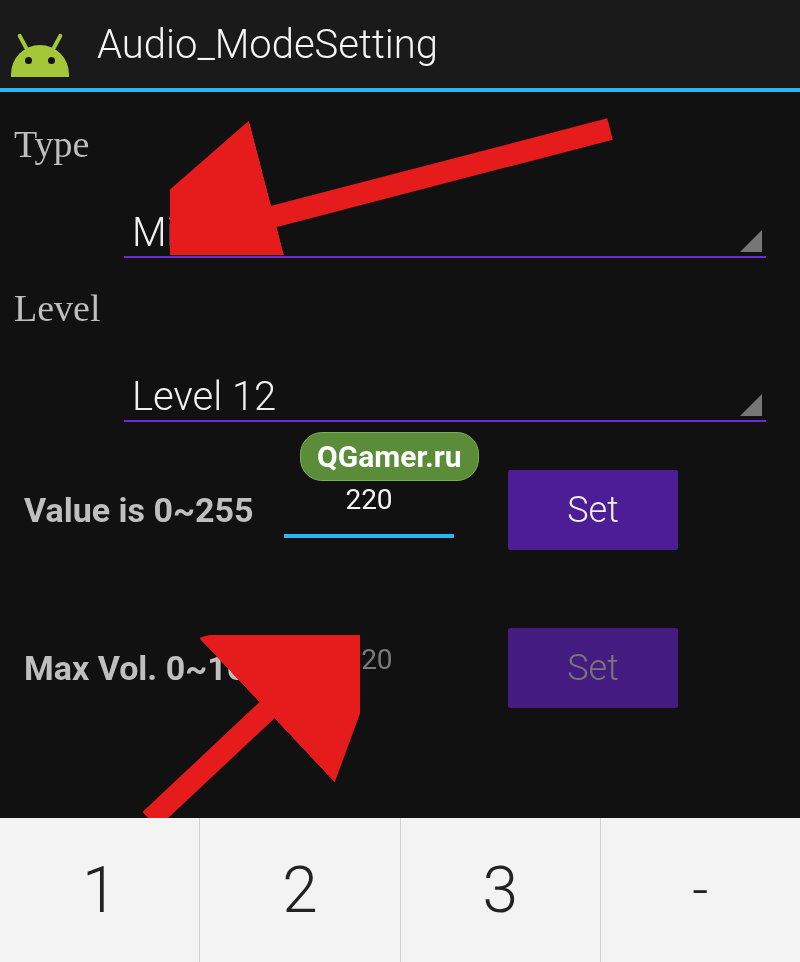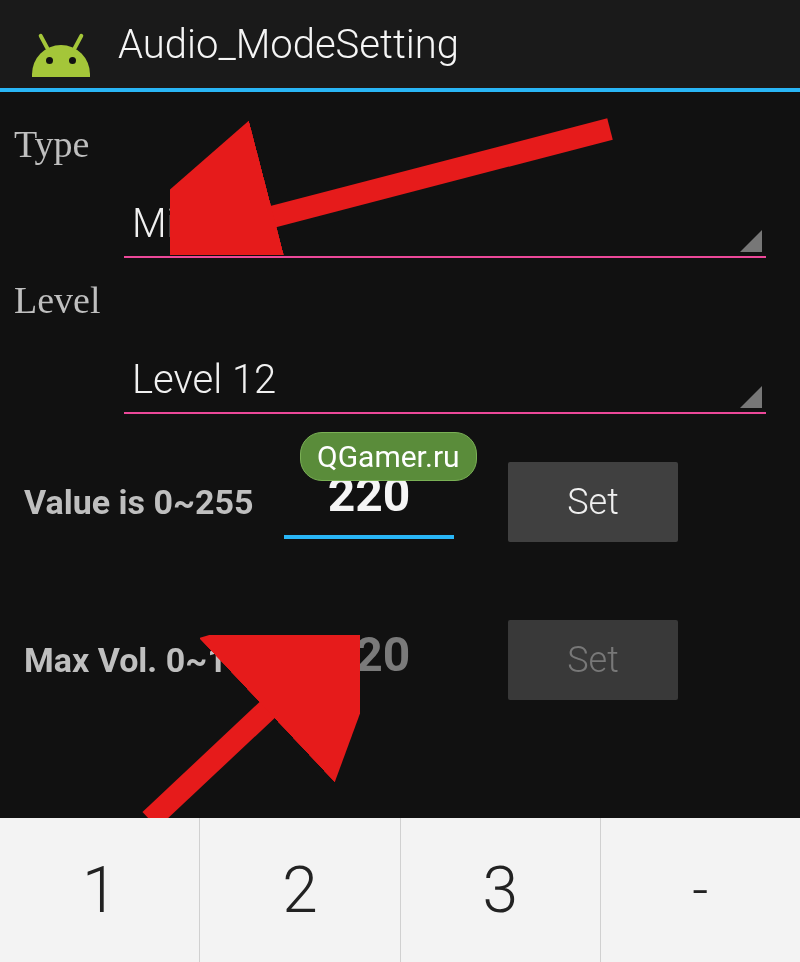--- a/index.html
+++ b/index.html
@@ -10,21 +10,21 @@
     font-family: Roboto, "Helvetica Neue", Arial, sans-serif;
     color: #eee;
     overflow: hidden;
     position: relative;
   }
   .header {
     height: 92px;
     background: #1a1a1a;
     display: flex;
     align-items: center;
-    padding-left: 28px;
+    padding-left: 7px;
     border-bottom: 4px solid #29b6f6;
   }
   .app-icon {
     width: 66px;
     height: 66px;
     position: relative;
     margin-right: 24px;
   }
   .app-title {
     font-size: 40px;
@@ -37,25 +37,25 @@
   .section-label {
     font-size: 38px;
     font-weight: 300;
     color: #bfbfbf;
     margin-bottom: 24px;
     font-family: Liberation Serif, serif;
   }
   .spinner {
     margin-left: 110px;
     margin-right: 20px;
-    margin-bottom: 20px;
+    margin-bottom: 28px;
     height: 68px;
-    border-bottom: 2px solid #ec4899;
-    display: flex;
-    align-items: center;
+    border-bottom: 2px solid #6d28d9;
+    display: flex;
+    align-items: flex-end;
     position: relative;
     padding-left: 8px;
   }
   .spinner-text {
     font-size: 40px;
     font-weight: 300;
     color: #f0f0f0;
   }
   .dropdown-caret {
     position: absolute;
@@ -75,35 +75,35 @@
   }
   .row-label {
     font-size: 34px;
     font-weight: 700;
     color: #bfbfbf;
     width: 260px;
     flex: 0 0 auto;
   }
   .value-input {
     width: 170px;
-    font-size: 48px;
-    font-weight: 700;
+    font-size: 28px;
+    font-weight: 400;
     color: #f5f5f5;
     text-align: center;
-    padding-bottom: 12px;
+    padding-bottom: 18px;
     border-bottom: 4px solid #29b6f6;
     margin-right: 54px;
     position: relative;
   }
   .value-input.disabled {
     color: #7a7a7a;
     border-bottom: none;
   }
   .btn-set {
-    background: #404040;
+    background: #4c1d95;
     color: #f0f0f0;
     font-size: 36px;
     font-weight: 300;
     width: 170px;
     height: 80px;
     display: flex;
     align-items: center;
     justify-content: center;
     border-radius: 2px;
   }
@@ -111,21 +111,21 @@
     color: #8a8a8a;
     opacity: 0.85;
   }
   .watermark {
     position: absolute;
     left: 300px;
     top: 432px;
     background: #5a8c3a;
     color: #fff;
     font-size: 30px;
-    font-weight: 400;
+    font-weight: 700;
     padding: 6px 16px;
     border-radius: 22px;
     border: 1px solid #7ab055;
   }
   .keyboard {
     position: absolute;
     left: 0;
     bottom: 0;
     width: 800px;
     height: 144px;

